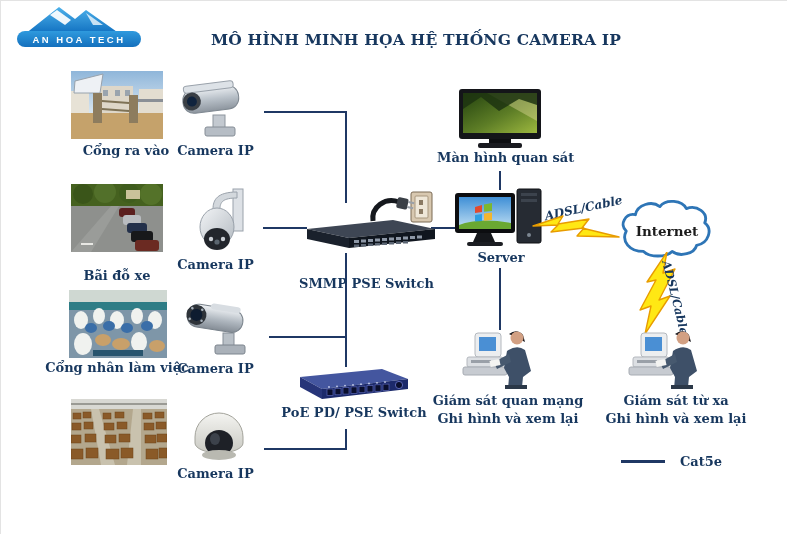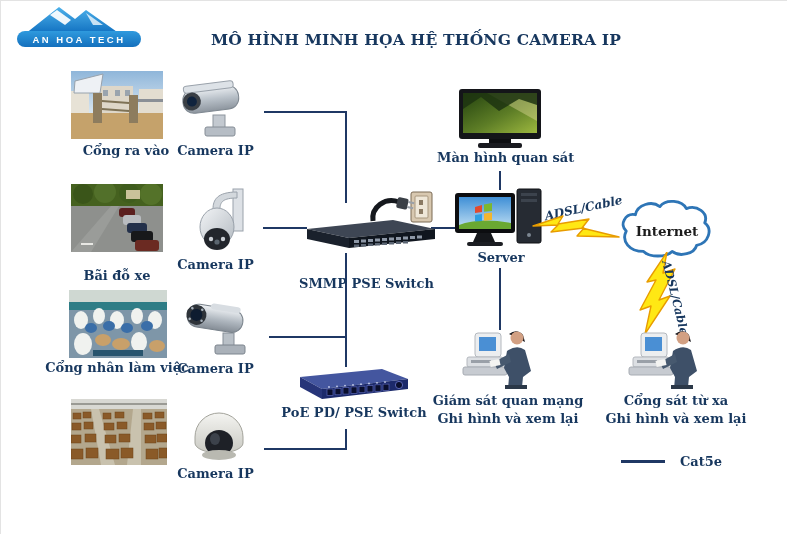--- a/index.html
+++ b/index.html
@@ -384,20 +384,20 @@
     <rect x="12" y="33" width="20" height="3" fill="#9aa0a8"></rect>
     <rect x="4" y="40" width="44" height="8" rx="2" fill="#c7cbd1" stroke="#a7acb3"></rect>
     <path d="M50 7 q8 -6 14 1 l2 7 -4 -2 -1 -4 -9 -1 z" fill="#17171c"></path>
     <circle cx="58" cy="11" r="6.5" fill="#d2a083"></circle>
     <path d="M48 24 q10 -7 18 -1 l6 21 -8 6 -1 10 -14 2 1 -12 -5 -9 z" fill="#3e5068"></path>
     <path d="M50 27 l-15 8 3 7 14 -7 z" fill="#47596f"></path>
     <rect x="31" y="33" width="10" height="6" fill="#f4f4f2" transform="rotate(-12 36 36)"></rect>
     <rect x="46" y="58" width="22" height="4" fill="#2b3848"></rect>
   </svg>
   <div class="lbl" style="left:596px;top:391px;width:158px;line-height:18px;">
-    <div>Cổng sát từ xa</div>
+    <div>Giám sát từ xa</div>
     <div>Ghi hình và xem lại</div>
   </div>
 
   <div class="legendline" style="left:620px;top:459px;width:44px;height:3px;"></div>
   <div class="lbl" style="left:668px;top:452px;width:64px;">Cat5e</div>
 
 </div>
 
 </body></html>

